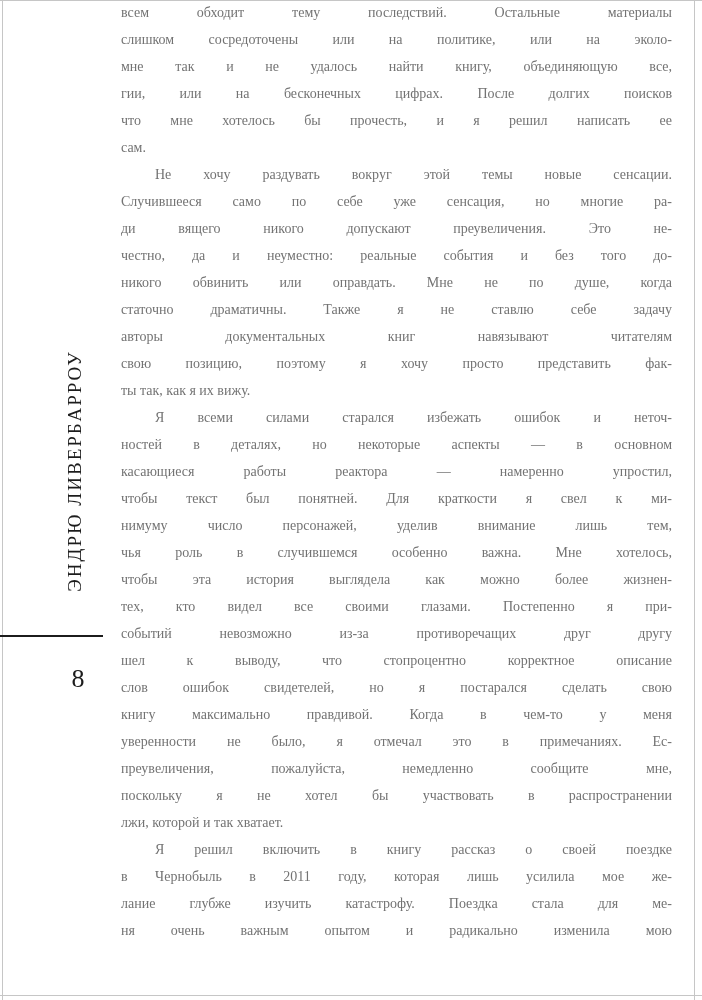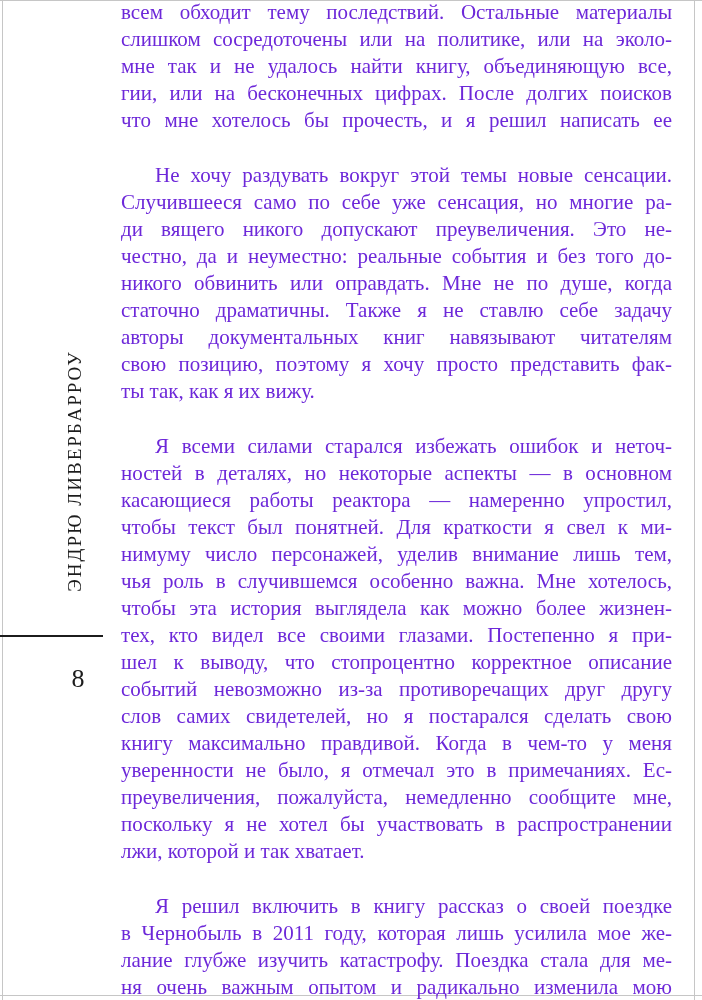--- a/index.html
+++ b/index.html
@@ -59,29 +59,28 @@
   }
 
   
   .body-text {
     position: absolute;
     left: 121px;
     top: -1px;
     width: 551px;
   }
   .text-line {
-    font-size: 21px;
+    font-size: 14px;
     line-height: 27px;
     text-align: justify;
     text-align-last: justify;
-    color: #6d28d9;
+    color: #737373;
   }
   .text-line.para-start {
     text-indent: 34px;
-    margin-top: 28px;
   }
   .text-line.para-end {
     text-align-last: left;
   }
 </style>
 </head>
 <body>
 
 <div class="page">
   <div class="edge edge-top"></div>
@@ -94,40 +93,41 @@
   <div class="folio-rule"></div>
 
   <div class="page-number">8</div>
 
   <div class="body-text">
       <div class="text-line">всем обходит тему последствий. Остальные материалы</div>
       <div class="text-line">слишком сосредоточены или на политике, или на эколо-</div>
       <div class="text-line">мне так и не удалось найти книгу, объединяющую все,</div>
       <div class="text-line">гии, или на бесконечных цифрах. После долгих поисков</div>
       <div class="text-line">что мне хотелось бы прочесть, и я решил написать ее</div>
+      <div class="text-line para-end">сам.</div>
       <div class="text-line para-start">Не хочу раздувать вокруг этой темы новые сенсации.</div>
       <div class="text-line">Случившееся само по себе уже сенсация, но многие ра-</div>
       <div class="text-line">ди вящего никого допускают преувеличения. Это не-</div>
       <div class="text-line">честно, да и неуместно: реальные события и без того до-</div>
       <div class="text-line">никого обвинить или оправдать. Мне не по душе, когда</div>
       <div class="text-line">статочно драматичны. Также я не ставлю себе задачу</div>
       <div class="text-line">авторы документальных книг навязывают читателям</div>
       <div class="text-line">свою позицию, поэтому я хочу просто представить фак-</div>
       <div class="text-line para-end">ты так, как я их вижу.</div>
       <div class="text-line para-start">Я всеми силами старался избежать ошибок и неточ-</div>
       <div class="text-line">ностей в деталях, но некоторые аспекты — в основном</div>
       <div class="text-line">касающиеся работы реактора — намеренно упростил,</div>
       <div class="text-line">чтобы текст был понятней. Для краткости я свел к ми-</div>
       <div class="text-line">нимуму число персонажей, уделив внимание лишь тем,</div>
       <div class="text-line">чья роль в случившемся особенно важна. Мне хотелось,</div>
       <div class="text-line">чтобы эта история выглядела как можно более жизнен-</div>
       <div class="text-line">тех, кто видел все своими глазами. Постепенно я при-</div>
+      <div class="text-line">событий невозможно из-за противоречащих друг другу</div>
       <div class="text-line">шел к выводу, что стопроцентно корректное описание</div>
-      <div class="text-line">событий невозможно из-за противоречащих друг другу</div>
-      <div class="text-line">слов самих свидетелей, но я постарался сделать свою</div>
+      <div class="text-line">слов ошибок свидетелей, но я постарался сделать свою</div>
       <div class="text-line">книгу максимально правдивой. Когда в чем-то у меня</div>
       <div class="text-line">уверенности не было, я отмечал это в примечаниях. Ес-</div>
       <div class="text-line">преувеличения, пожалуйста, немедленно сообщите мне,</div>
       <div class="text-line">поскольку я не хотел бы участвовать в распространении</div>
       <div class="text-line para-end">лжи, которой и так хватает.</div>
       <div class="text-line para-start">Я решил включить в книгу рассказ о своей поездке</div>
       <div class="text-line">в Чернобыль в 2011 году, которая лишь усилила мое же-</div>
       <div class="text-line">лание глубже изучить катастрофу. Поездка стала для ме-</div>
       <div class="text-line">ня очень важным опытом и радикально изменила мою</div>
     </div>

